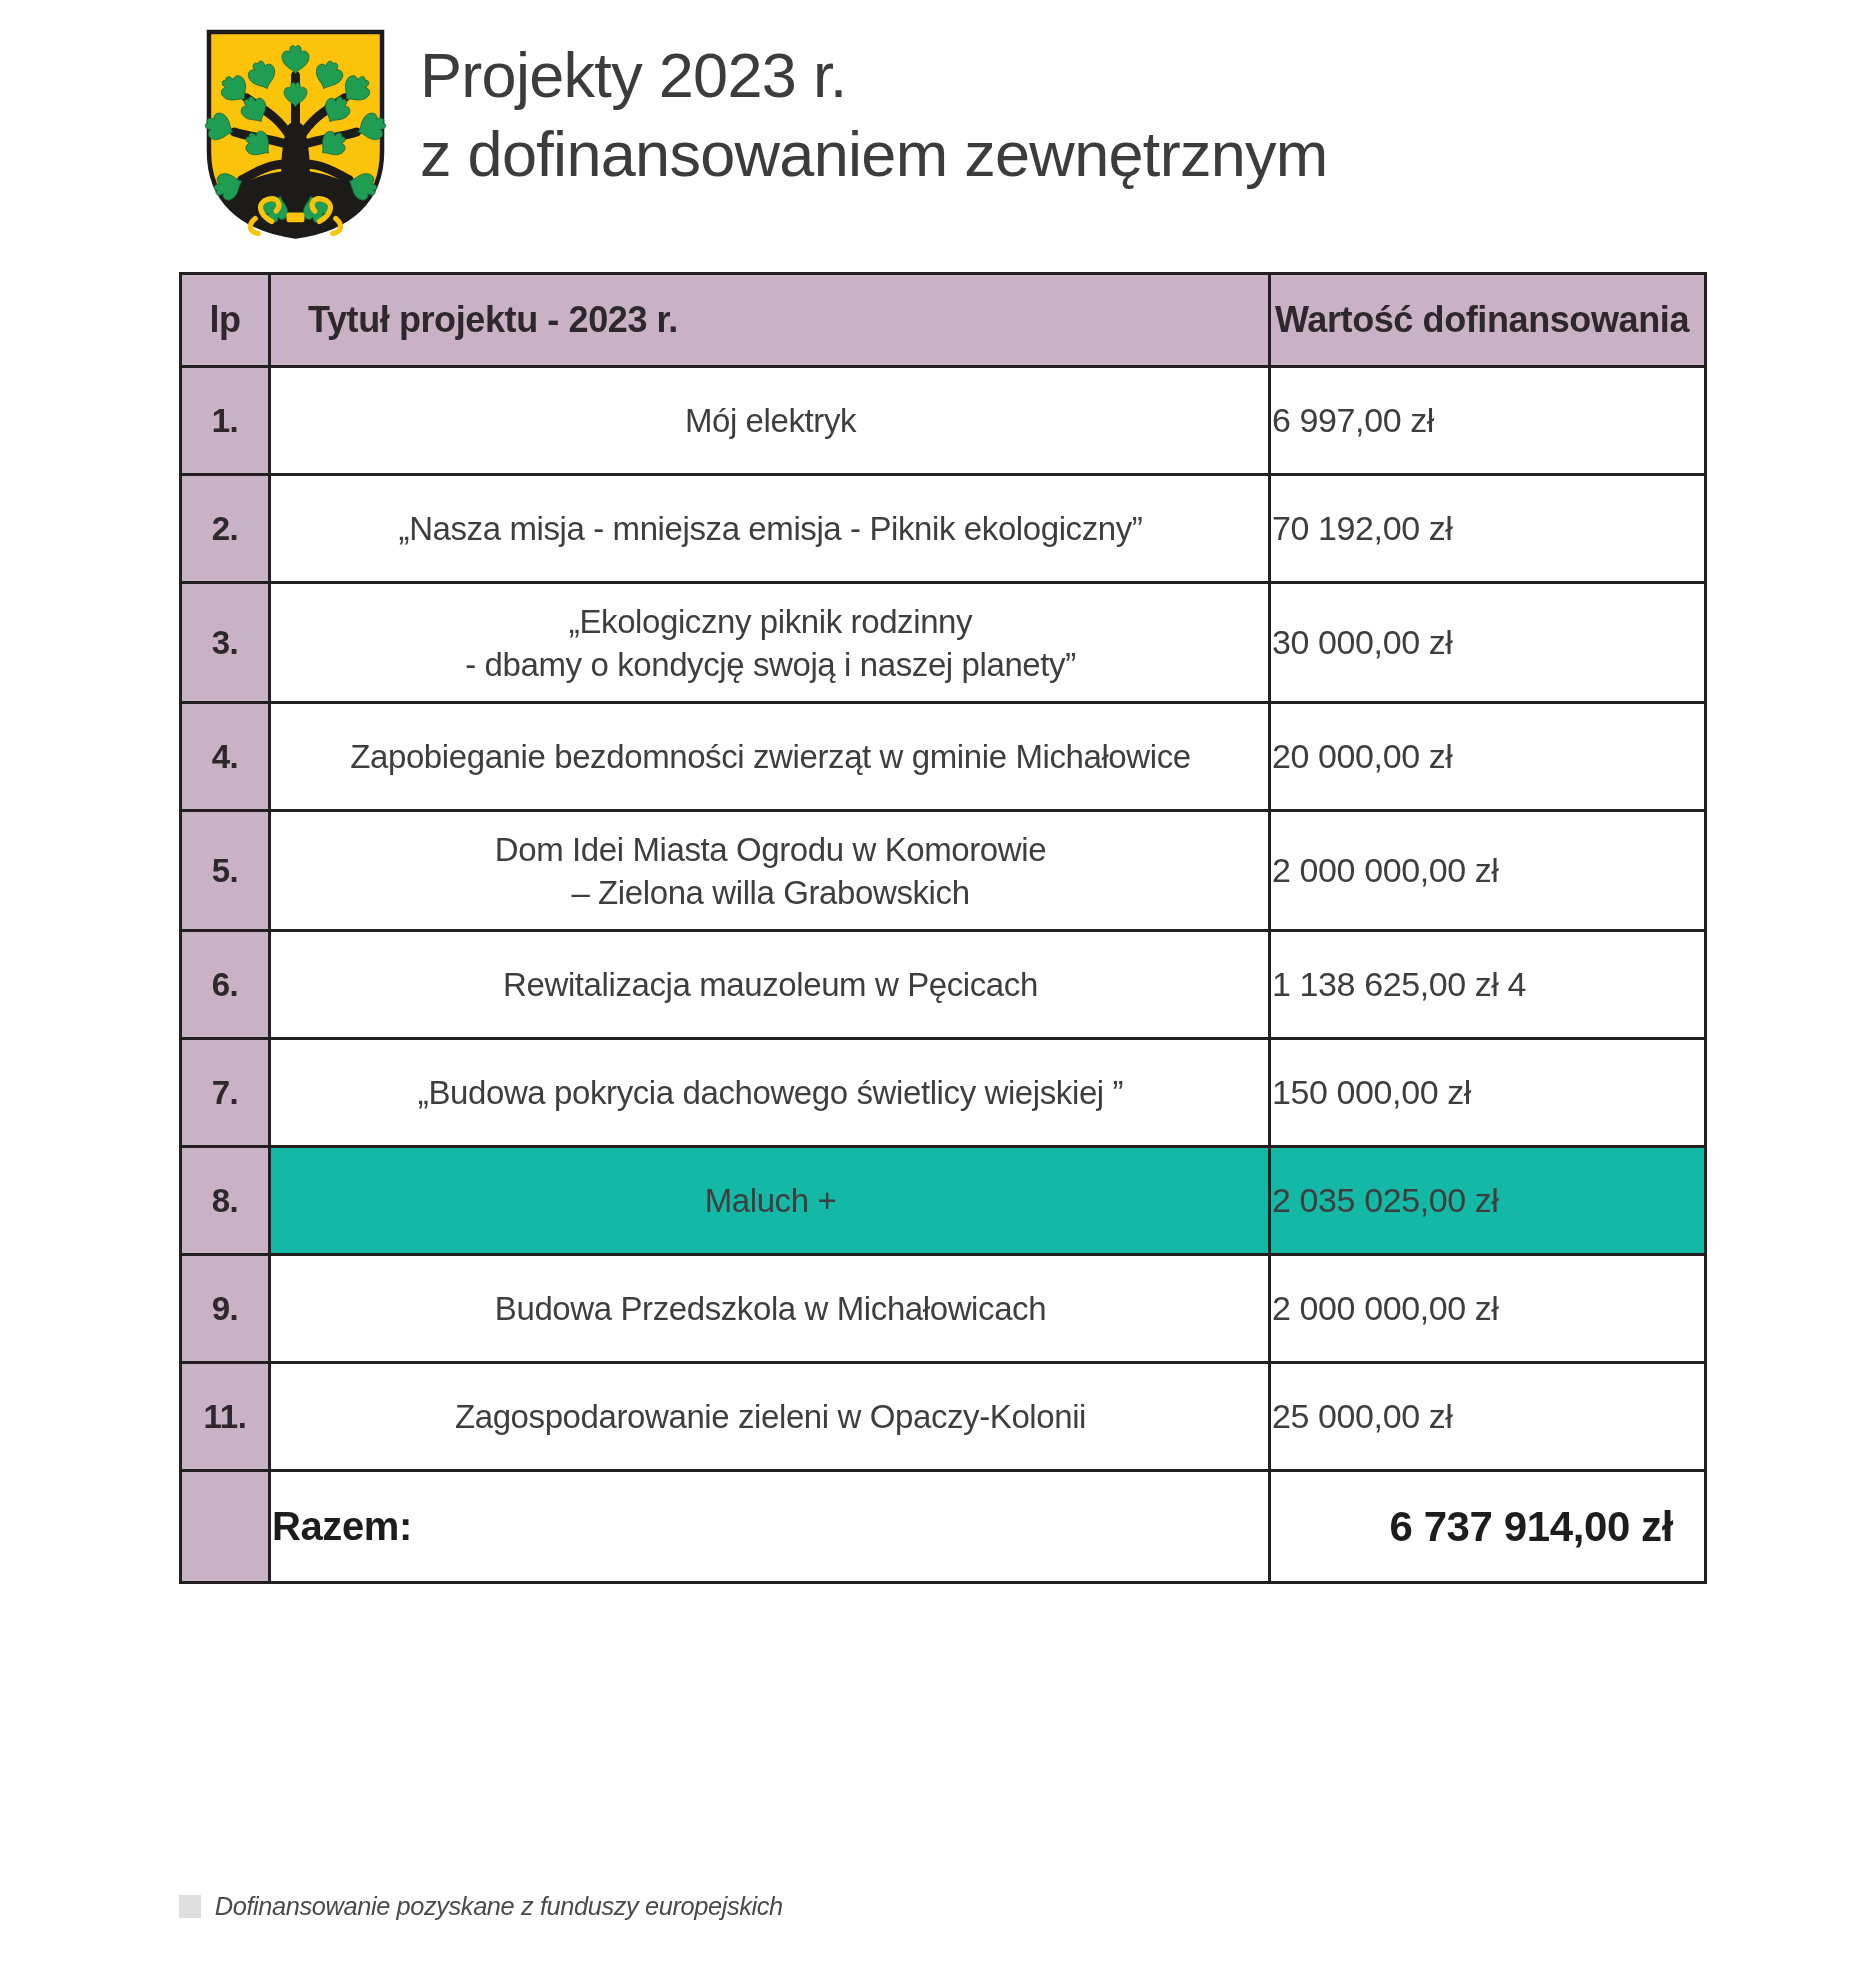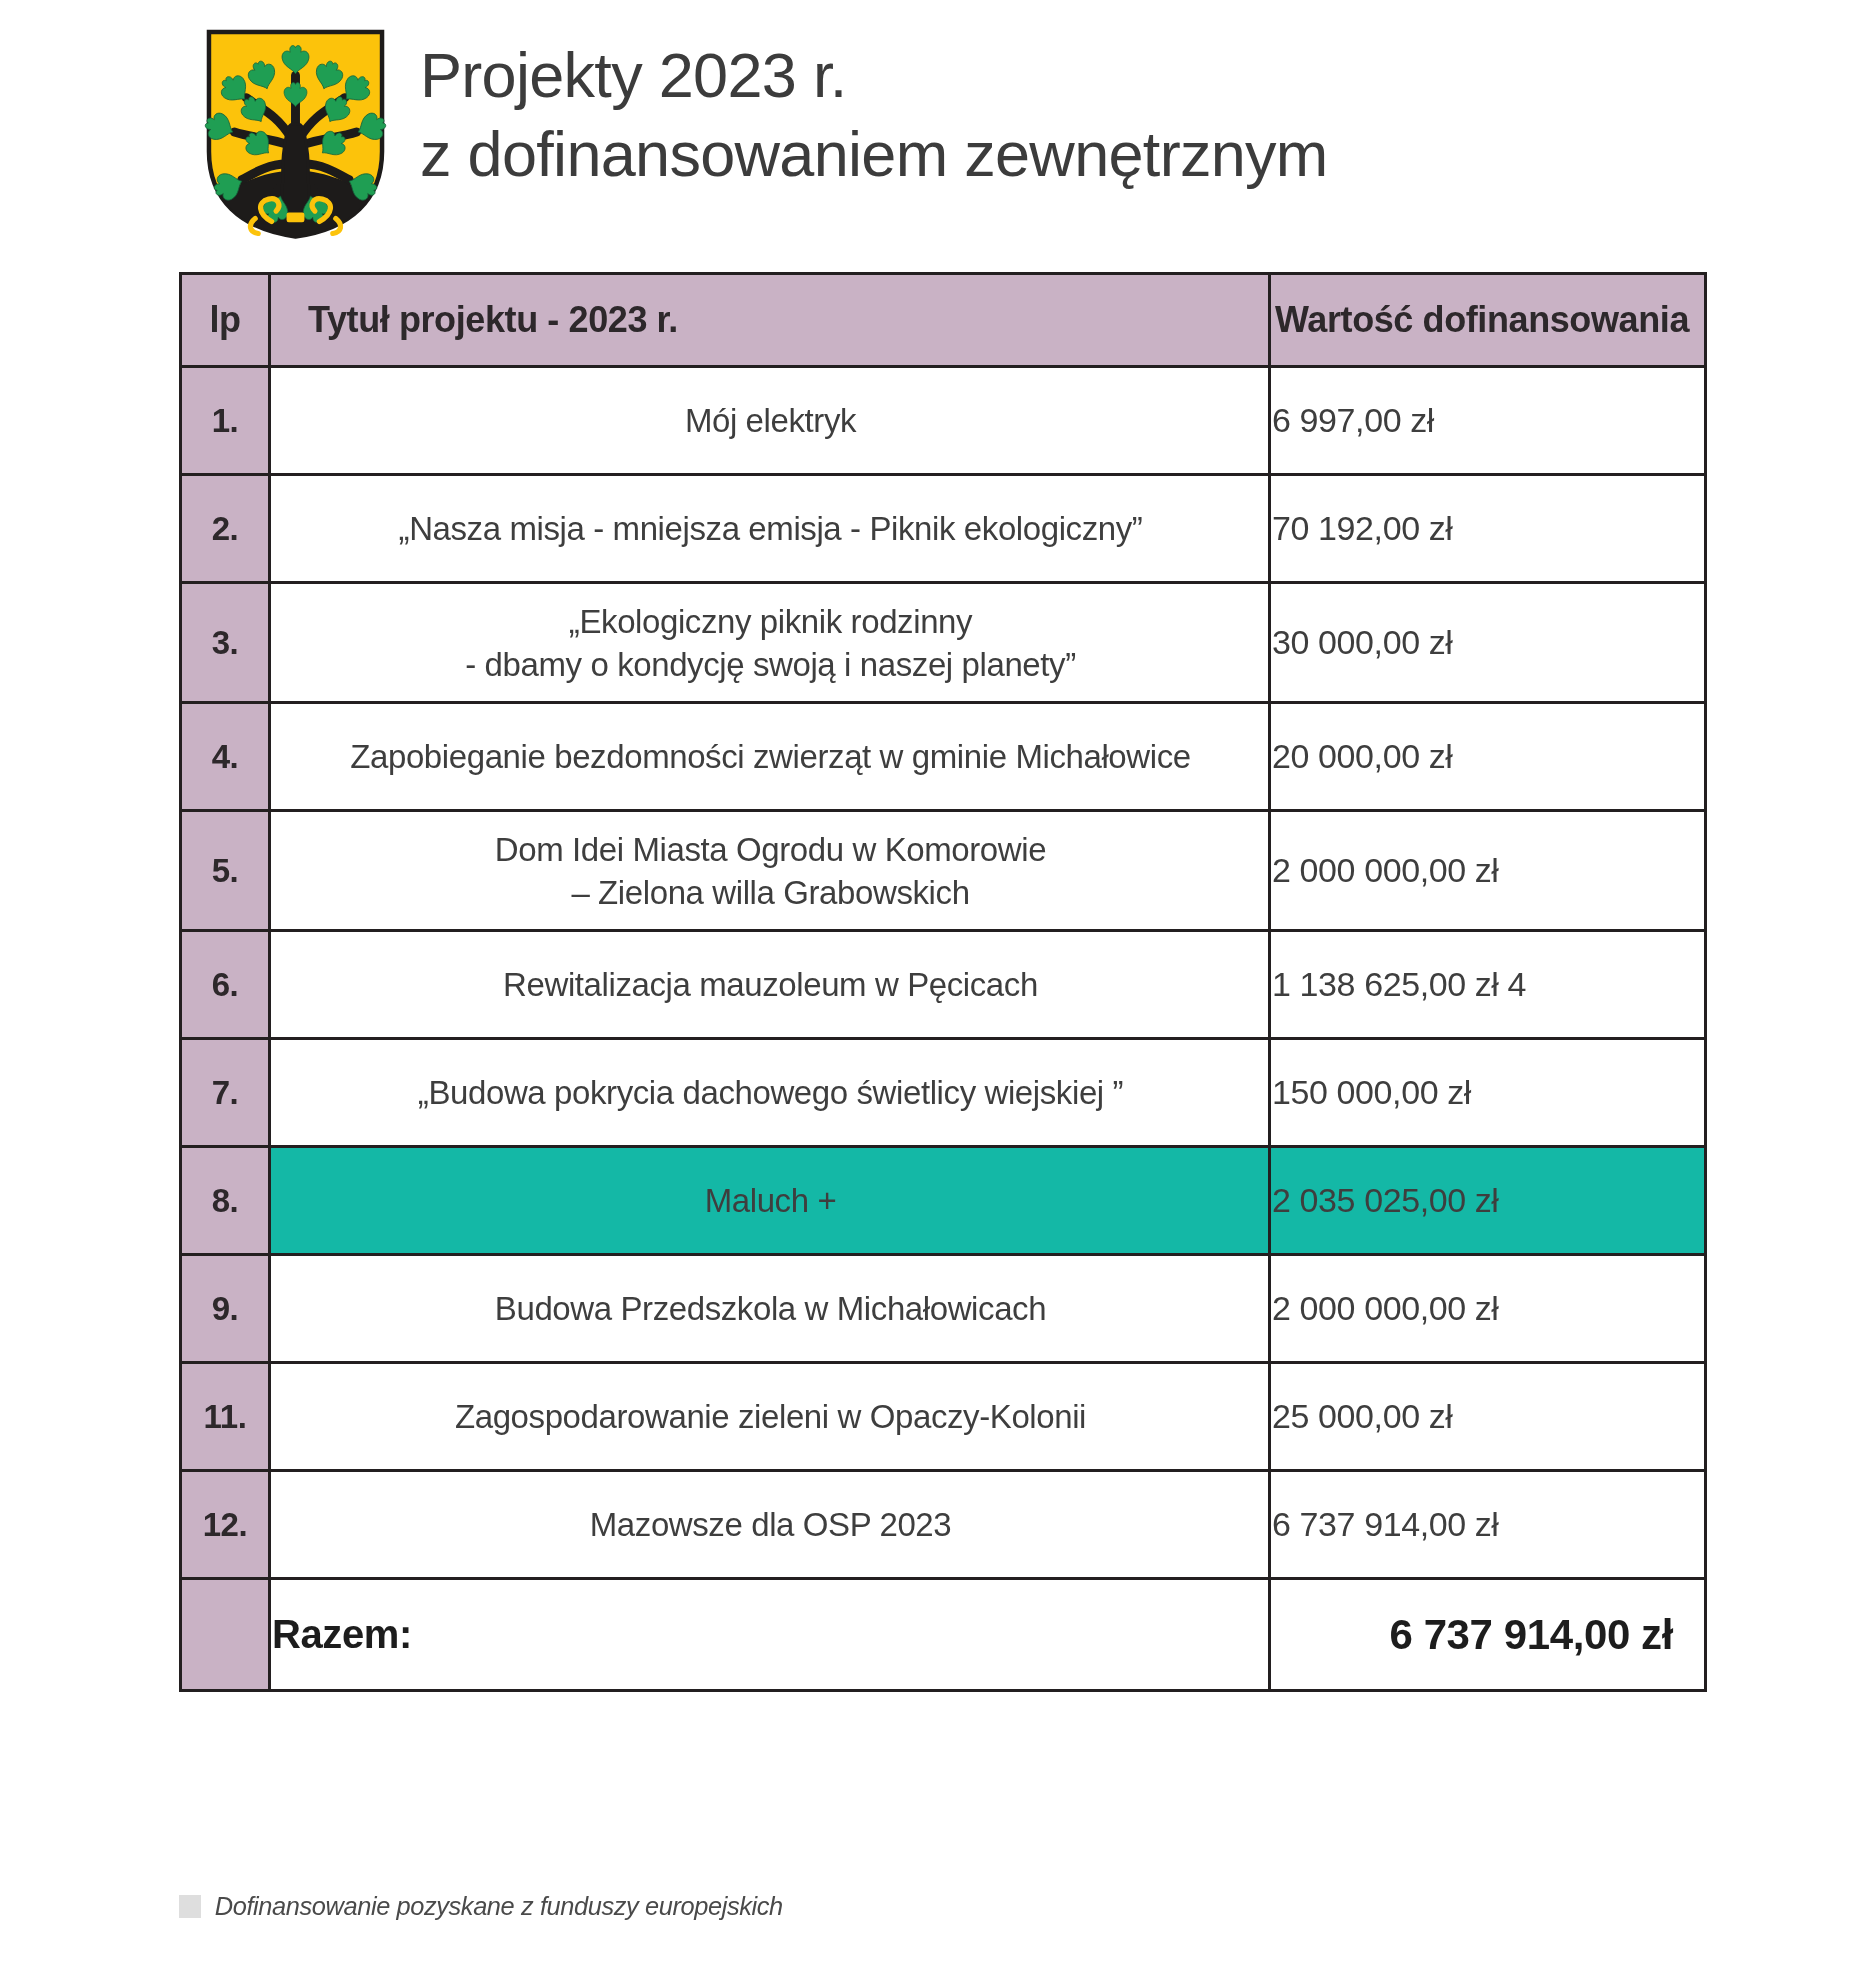--- a/index.html
+++ b/index.html
@@ -197,25 +197,20 @@
       <tr class="row-single">
         <td class="cell-lp">9.</td>
         <td class="cell-title">Budowa Przedszkola w Michałowicach</td>
         <td class="cell-value">2 000 000,00 zł</td>
       </tr>
       <tr class="row-single">
         <td class="cell-lp">11.</td>
         <td class="cell-title">Zagospodarowanie zieleni w Opaczy-Kolonii</td>
         <td class="cell-value">25 000,00 zł</td>
       </tr>
-      <tr class="row-single">
-        <td class="cell-lp">12.</td>
-        <td class="cell-title">Mazowsze dla OSP 2023</td>
-        <td class="cell-value">6 737 914,00 zł</td>
-      </tr>
     </tbody>
     <tfoot>
       <tr class="row-total">
         <td class="cell-lp"></td>
         <td class="cell-total-label">Razem:</td>
         <td class="cell-total-value">6 737 914,00 zł</td>
       </tr>
     </tfoot>
   </table>
 

